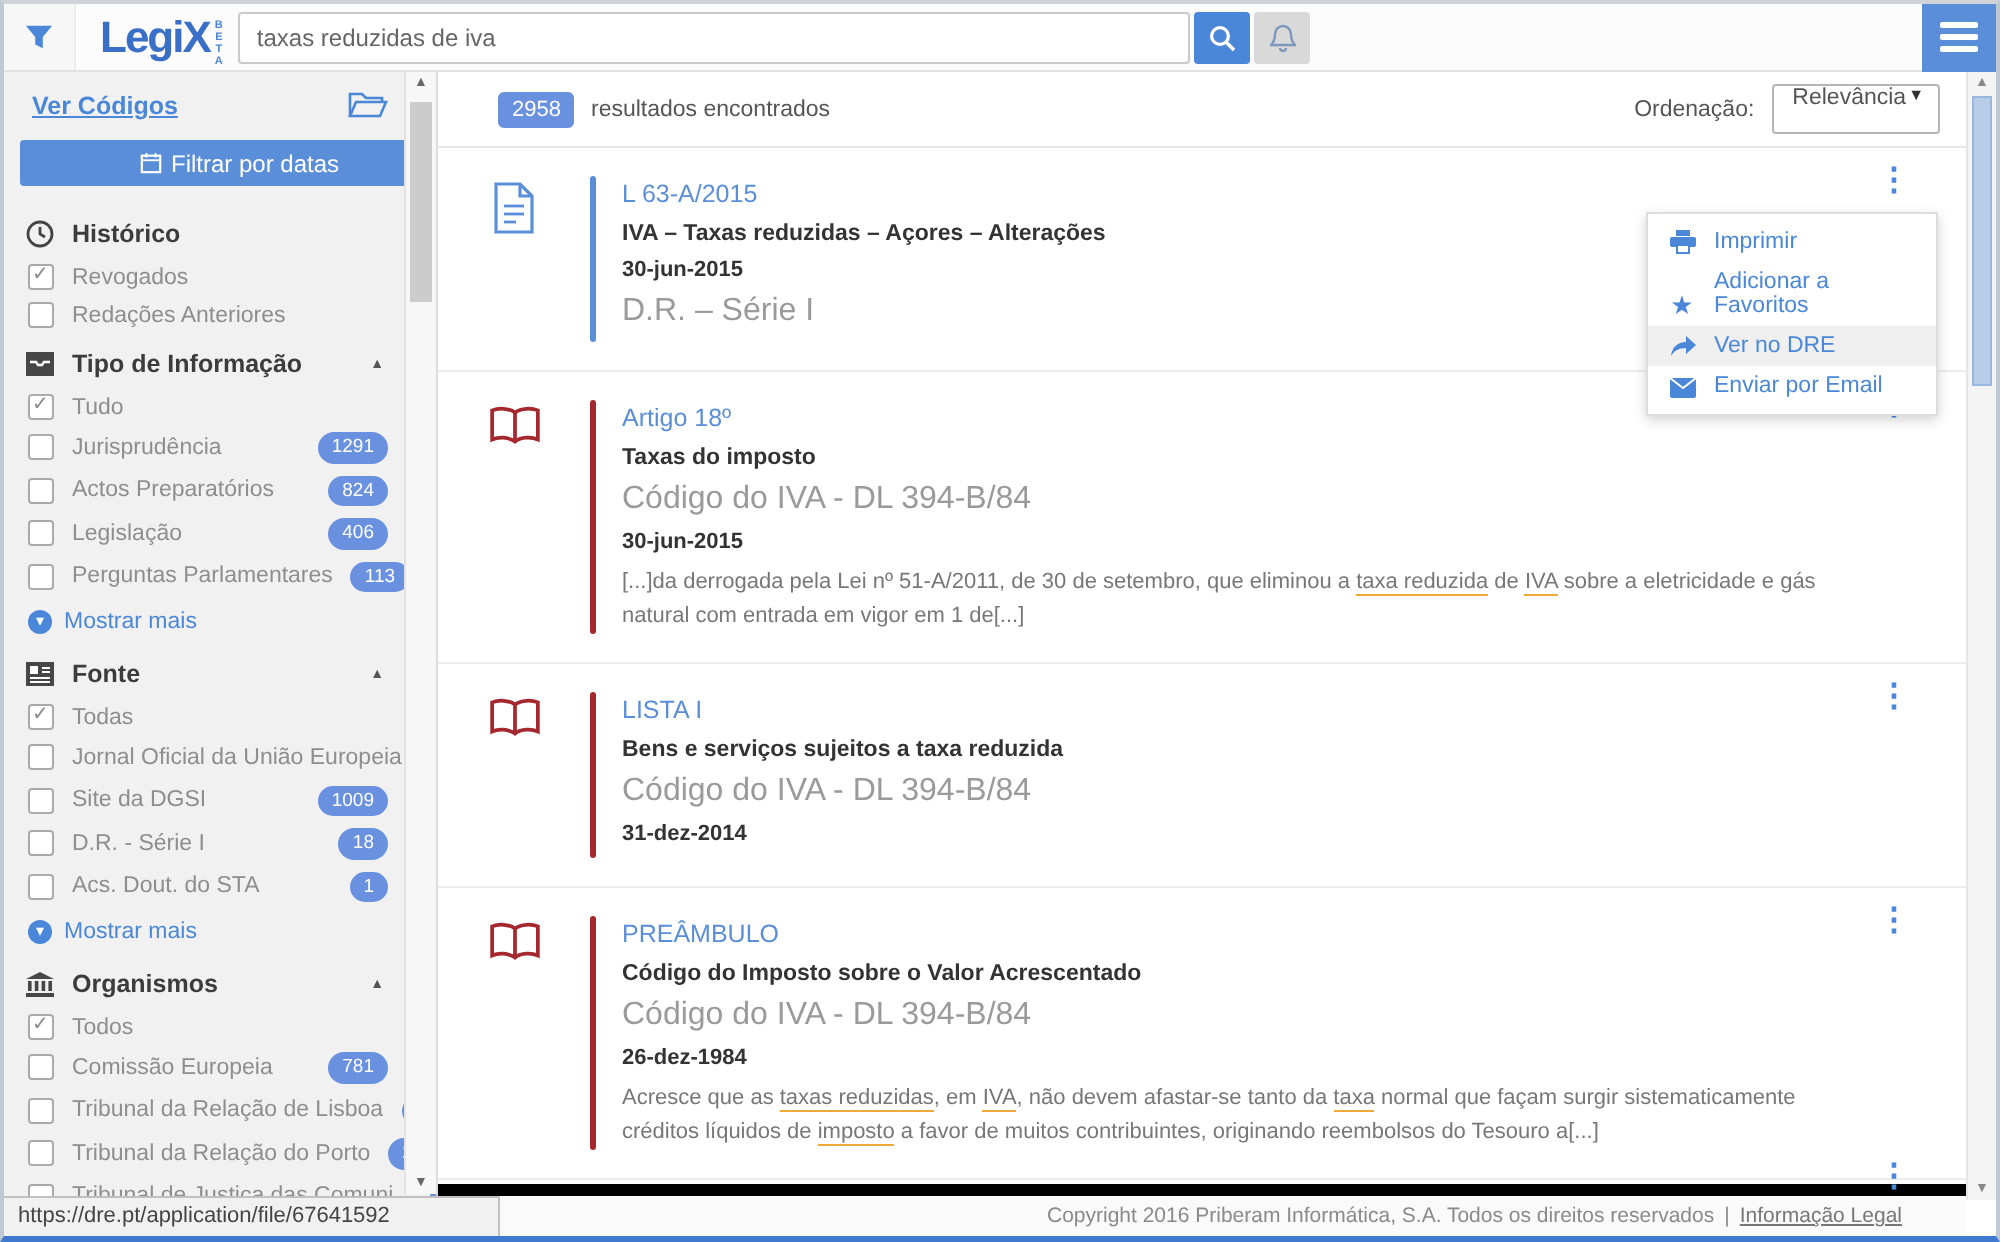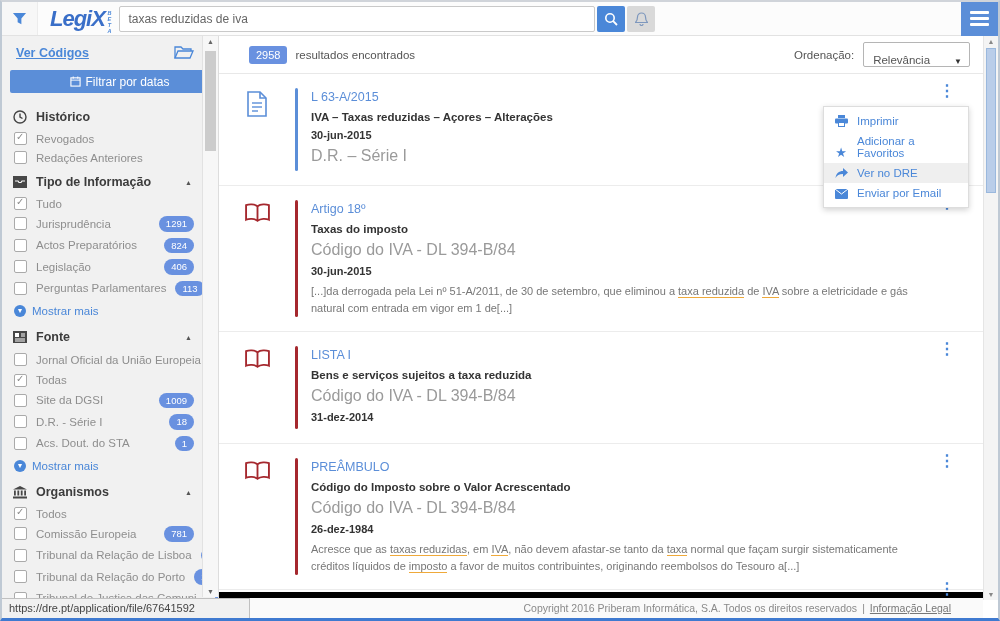--- a/index.html
+++ b/index.html
@@ -6,21 +6,21 @@
   html,body { width:1000px; height:621px; font-family:"Liberation Sans",sans-serif; background:#e8ecf0; }
   .app { position:relative; width:1000px; height:621px; background:#fff;
          border-top:2px solid #d0d4da; border-left:2px solid #bfc9d4; border-right:2px solid #bfc9d4;
          border-bottom:3px solid #3f7ad0; overflow:hidden; }
 
   
   .header { position:absolute; top:0; left:0; right:0; height:34px; background:#fcfcfc;
             border-bottom:1px solid #e2e2e2; display:flex; align-items:center; z-index:10; }
   .funnel-box { width:36px; height:100%; display:flex; align-items:center; justify-content:center;
                 background:#f7f7f7; border-right:1px solid #ececec; }
-  .logo { display:flex; align-items:flex-start; margin:0 8px 0 12px;font-style:italic; }
+  .logo { display:flex; align-items:flex-start; margin:0 8px 0 12px; }
   .logo-text { font-size:22px; font-weight:bold; color:#3a6fc8; letter-spacing:-1px; line-height:30px; }
   .logo-beta { font-size:5.5px; color:#4a87d8; writing-mode:vertical-lr; text-orientation:upright;
                line-height:1; margin:6px 0 0 1px; font-weight:bold; }
   .search-input { width:476px; height:26px; border:1px solid #c9c9c9; border-radius:2px; padding:0 8px;
                   font-size:12px; color:#666; background:#fff; outline:none; font-family:"Liberation Sans",sans-serif; }
   .search-btn { width:28px; height:26px; background:#4a87d8; border:none; border-radius:2px; margin-left:2px;
                 display:flex; align-items:center; justify-content:center; cursor:pointer; }
   .bell-btn { width:28px; height:26px; background:#d9d9d9; border:none; border-radius:2px; margin-left:2px;
               display:flex; align-items:center; justify-content:center; cursor:pointer; }
   .hamburger { margin-left:auto; width:37px; height:34px; background:#5b8ed8; display:flex; flex-direction:column;
@@ -49,22 +49,22 @@
   .sb-scroll { position:absolute; top:0; right:0; width:16px; bottom:21px; background:#f7f7f7; border-left:1px solid #e2e2e2; }
   .sb-scroll .arr { position:absolute; left:0; right:0; text-align:center; font-size:7px; color:#666; }
   .sb-thumb { position:absolute; top:15px; left:2px; width:11px; height:100px; background:#cccccc; cursor:pointer; }
 
   
   .main { position:absolute; top:34px; left:216px; right:0; bottom:0; background:#fff; border-left:1px solid #ddd; }
   .toolbar { height:38px; display:flex; align-items:center; padding:0 28px 0 30px; border-bottom:1px solid #e8e8e8; }
   .count-badge { background:#6991e0; color:#fff; font-size:11px; padding:3px 7px; border-radius:3px; margin-right:8px; }
   .count-text { font-size:11.5px; color:#555; }
   .sort-label { margin-left:auto; font-size:11.5px; color:#555; margin-right:9px; }
-  .sort-select { border:1px solid #b5b5b5; border-radius:2px; height:25px; display:flex; align-items:flex-end;
-                 padding:0 7px 0 9px; font-size:11.5px; color:#555; gap:24px; background:#fff; cursor:pointer; }
+  .sort-select { border:1px solid #b5b5b5; border-radius:2px; height:25px; display:flex; align-items:flex-start;
+                 padding:0 7px 0 9px; font-size:11.5px; color:#555; gap:1px; background:#fff; cursor:pointer; }
   .sort-caret { font-size:8px; color:#333; }
   .results { margin-right:15px; }
   .result { display:flex; padding:14px 0; border-bottom:1px solid #ececec; position:relative; }
   .r-icon { width:76px; display:flex; justify-content:center; align-items:flex-start; padding-top:3px; flex:none; }
   .r-accent { width:3px; border-radius:2px; align-self:stretch; flex:none; }
   .accent-blue { background:#5b8ed8; } .accent-red { background:#a5282e; }
   .r-body { flex:1; padding:2px 70px 0 13px; }
   .r-title { color:#5b8ed8; font-size:12.5px; margin-bottom:7px; cursor:pointer; }
   .r-bold { color:#333; font-size:11.5px; font-weight:bold; margin-bottom:6px; }
   .r-meta { color:#9a9a9a; font-size:16px; margin-bottom:6px; }
@@ -211,27 +211,27 @@
         <rect x="2" y="2" width="4" height="4" fill="#fff"></rect>
         <line x1="8" y1="3" x2="12" y2="3" stroke="#fff"></line>
           <line x1="8" y1="5" x2="12" y2="5" stroke="#fff"></line>
         <line x1="2" y1="8" x2="12" y2="8" stroke="#fff"></line>
           <line x1="2" y1="10" x2="12" y2="10" stroke="#fff"></line>
       </svg>
       <span class="sec-title">Fonte</span>
       <span class="caret">▲</span>
     </div>
     <div class="cb-row">
+      <span class="cb checked"></span>
+      <span class="cb-label">Todas</span>
+    </div>
+    <div class="cb-row">
       <span class="cb"></span>
       <span class="cb-label">Jornal Oficial da União Europeia</span>
       <span class="badge">1907</span>
-    </div>
-    <div class="cb-row">
-      <span class="cb checked"></span>
-      <span class="cb-label">Todas</span>
     </div>
     <div class="cb-row">
       <span class="cb"></span>
       <span class="cb-label">Site da DGSI</span>
       <span class="badge">1009</span>
     </div>
     <div class="cb-row">
       <span class="cb"></span>
       <span class="cb-label">D.R. - Série I</span>
       <span class="badge">18</span>

